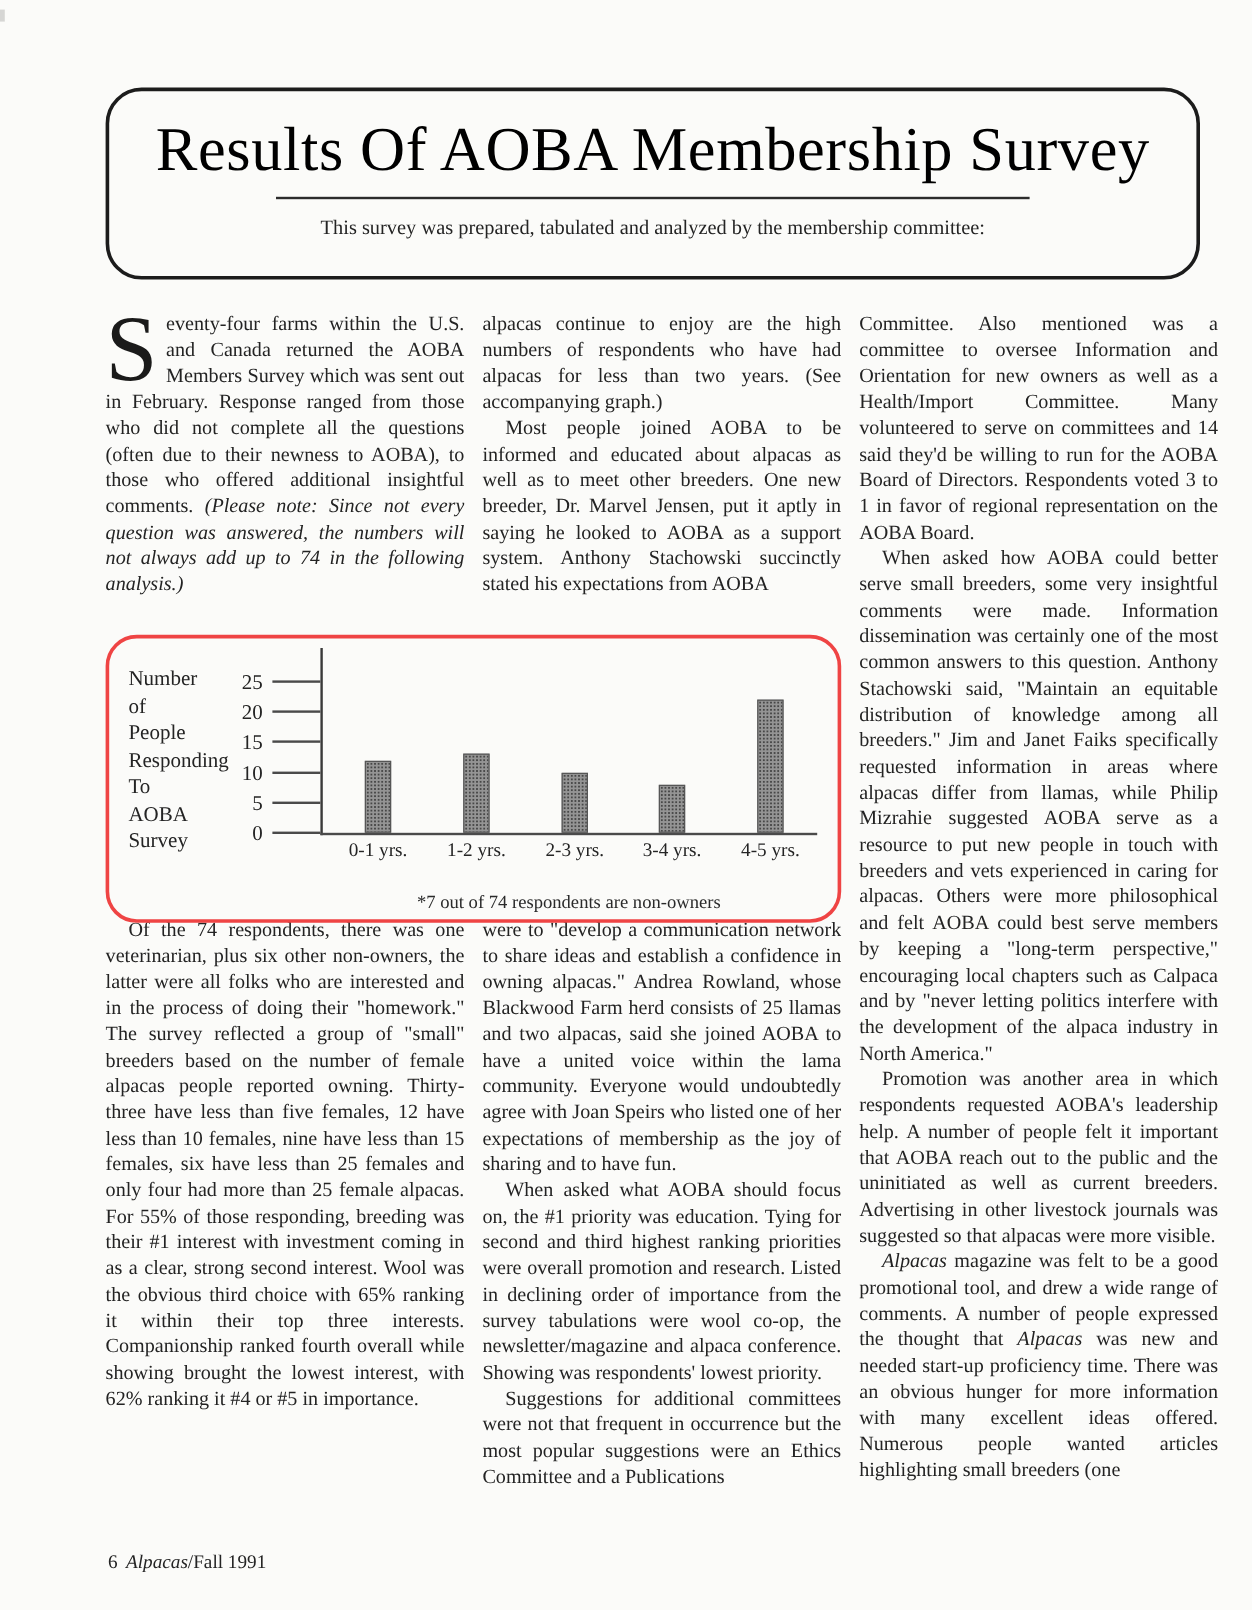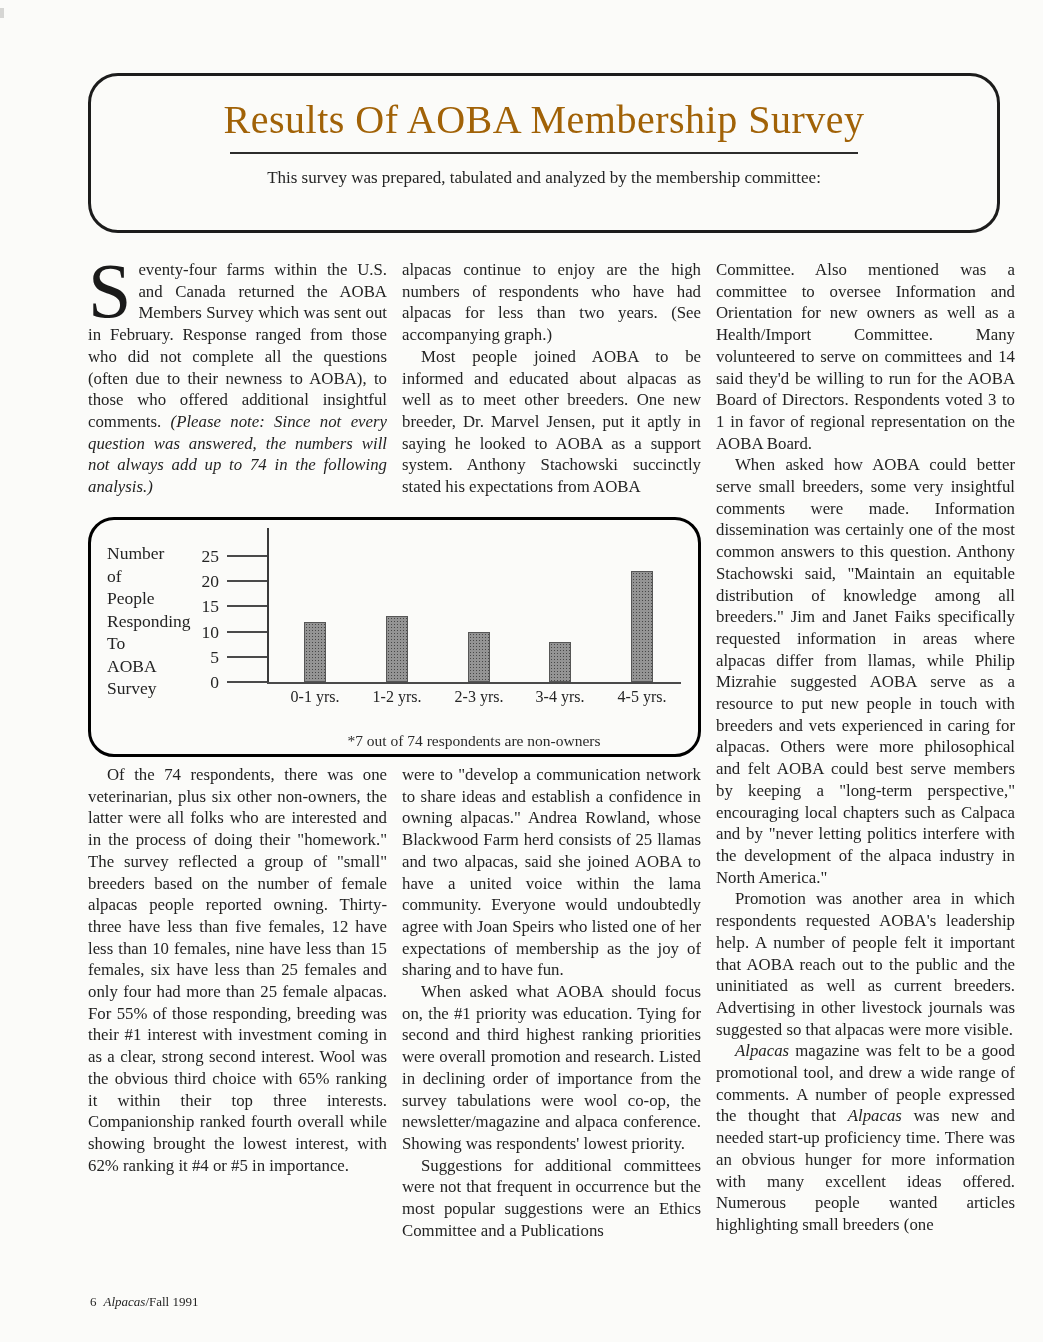--- a/index.html
+++ b/index.html
@@ -14,22 +14,22 @@
   .scan-mark{position:absolute;left:0;top:8px;width:4px;height:10px;background:#d6d6d4;}
 
   
   .title-box{
     position:absolute;left:88px;top:73px;width:906px;height:154px;
     border:3px solid #1c1c1c;border-radius:30px;
     text-align:center;background:transparent;
   }
   .title-box h1{
     margin:20px 30px 0 30px;
-    font-size:40px;font-weight:normal;letter-spacing:0.5px;
-    color:#a16207;
+    font-size:52px;font-weight:normal;letter-spacing:0.5px;
+    color:#000000;
   }
   .title-rule{
     width:628px;height:2px;background:#2c2c2c;margin:9px auto 12px auto;
   }
   .subtitle{font-size:17px;line-height:24px;color:#242424;}
 
   
   .cols{
     position:absolute;left:88px;top:259px;width:927px;
     display:grid;
@@ -54,23 +54,23 @@
   .dropcap{
     float:left;
     font-size:78px;line-height:60px;
     padding:2px 7px 0 0;
     color:#1a1a1a;
   }
 
   
   .chart-box{
     position:relative;
-    margin-top:11px;
+    margin-top:23px;
     width:607px;height:234px;
-    border:3px solid #000000;border-radius:26px;
+    border:3px solid #ef4444;border-radius:26px;
   }
   .chart-ylabel{
     position:absolute;left:16px;top:22px;
     font-size:17.5px;line-height:22.5px;
     white-space:pre-line;color:#242424;
   }
   .chart-plot{position:absolute;inset:0;}
   .axis-v{position:absolute;left:176px;top:8px;width:2px;height:156px;background:#3a3a3a;}
   .axis-h{position:absolute;left:176px;top:162px;width:414px;height:2px;background:#4a4a4a;}
   .tick-dash{position:absolute;left:136px;width:40px;height:2px;background:#4a4a4a;}
@@ -88,21 +88,21 @@
     text-align:center;font-size:17.5px;letter-spacing:0.5px;color:#242424;
   }
   .chart-footnote{
     position:absolute;left:146px;top:212px;width:474px;
     text-align:center;font-size:15.5px;color:#2a2a2a;
   }
 
   
   .footer{
     position:absolute;left:90px;top:1294px;
-    font-size:13px;color:#242424;
+    font-size:16px;color:#242424;
   }
   .footer .pgnum{margin-right:7px;}
 </style>
 </head>
 <body style="--ink: #232323; --bar-fill: #949494;">
 
 <div class="scan-mark"></div>
 
 <div class="title-box">
   <h1>Results Of AOBA Membership Survey</h1>

